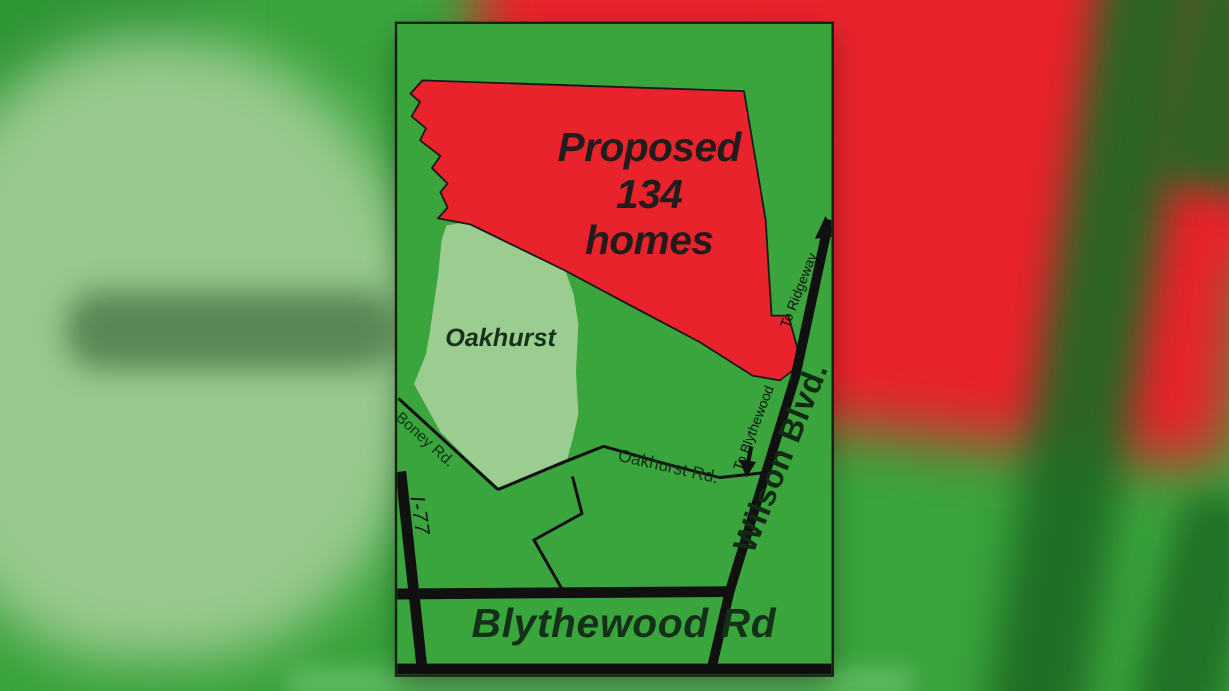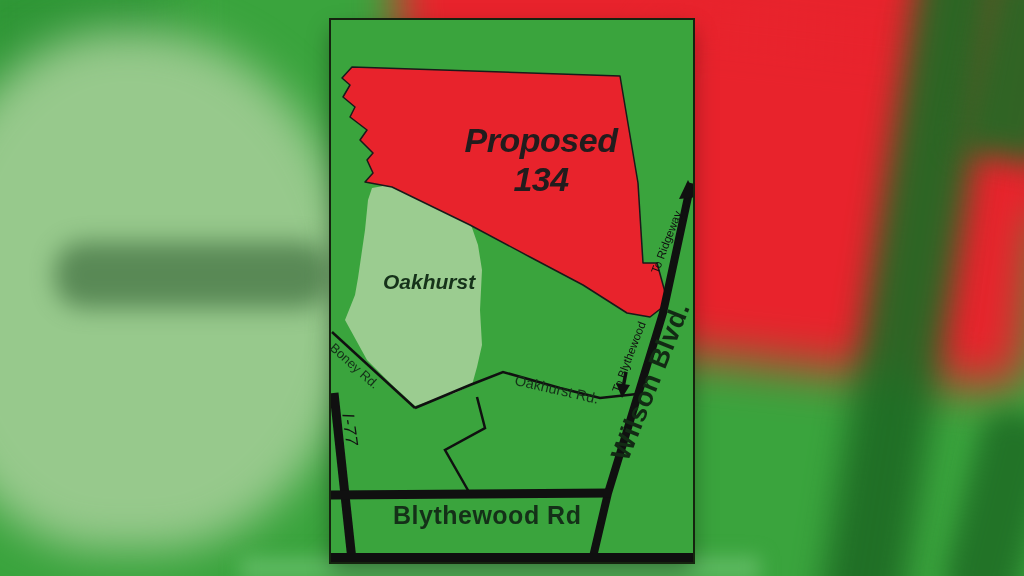--- a/index.html
+++ b/index.html
@@ -30,41 +30,41 @@
     filter:blur(9px);}
   
   .map{
     position:absolute;left:331px;top:20px;width:362px;height:542px;
     background:#3aa43d;outline:2px solid #15240f;
     box-shadow:0 10px 22px rgba(0,0,0,.35);
   }
   .map svg{position:absolute;left:0;top:0;}
   .label{position:absolute;white-space:nowrap;}
   .proposed{
-    left:110px;top:101px;width:200px;text-align:center;
+    left:110px;top:84px;width:200px;text-align:center;
     font-size:34px;font-weight:bold;font-style:italic;line-height:39px;
     color:#221c1d;letter-spacing:-0.5px;
   }
   .oakhurst{
-    left:52px;top:250px;font-size:21px;font-weight:bold;font-style:italic;color:#16321a;
+    left:40px;top:250px;font-size:21px;font-weight:bold;font-style:italic;color:#16321a;
   }
   .boney{left:6px;top:320px;font-size:13px;color:#143018;
     transform:rotate(42deg);transform-origin:left top;}
   .i77{left:26px;top:392px;font-size:17px;font-style:italic;color:#121212;
     transform:rotate(82deg);transform-origin:left top;letter-spacing:1px;}
   .oakrd{left:186px;top:352px;font-size:14.5px;color:#143018;
     transform:rotate(13deg);transform-origin:left top;}
   .toblythe{left:290px;top:362px;font-size:11.5px;color:#101010;
     transform:rotate(-69deg);transform-origin:left bottom;}
   .toridge{left:329px;top:243px;font-size:11.5px;color:#101010;
     transform:rotate(-69deg);transform-origin:left bottom;}
   .wilson{left:303px;top:414px;font-size:27px;font-weight:bold;color:#122a14;
     transform:rotate(-68deg);transform-origin:left bottom;letter-spacing:.5px;}
-  .blythewood{left:62px;top:481px;font-size:25px;font-weight:bold;color:#143018;
-    letter-spacing:.5px;}
+  .blythewood{left:62px;top:481px;font-size:34px;font-weight:bold;color:#143018;
+    letter-spacing:.5px;font-style:italic;}
 </style>
 </head>
 <body>
 
 <div class="bg">
   <div class="blob bg-darker-tl"></div>
   <div class="blob bg-left-blob"></div>
   <div class="blob bg-text-smear"></div>
   <div class="blob bg-red-top"></div>
   <div class="blob bg-red-right"></div>
@@ -96,20 +96,21 @@
     </g>
     <g>
       <line x1="295" y1="352" x2="292" y2="368" stroke="#101010" stroke-width="3.5"></line>
       <polygon points="291,378 285,363 299,365" fill="#101010"></polygon>
     </g>
   </svg>
 
   <div class="label proposed">
     <div>Proposed</div>
     <div>134</div>
+    <div>homes</div>
   </div>
   <div class="label oakhurst">Oakhurst</div>
   <div class="label boney">Boney Rd.</div>
   <div class="label i77">I-77</div>
   <div class="label oakrd">Oakhurst Rd.</div>
   <div class="label toblythe">To Blythewood</div>
   <div class="label toridge">To Ridgeway</div>
   <div class="label wilson">Wilson Blvd.</div>
   <div class="label blythewood">Blythewood Rd</div>
 </div>

